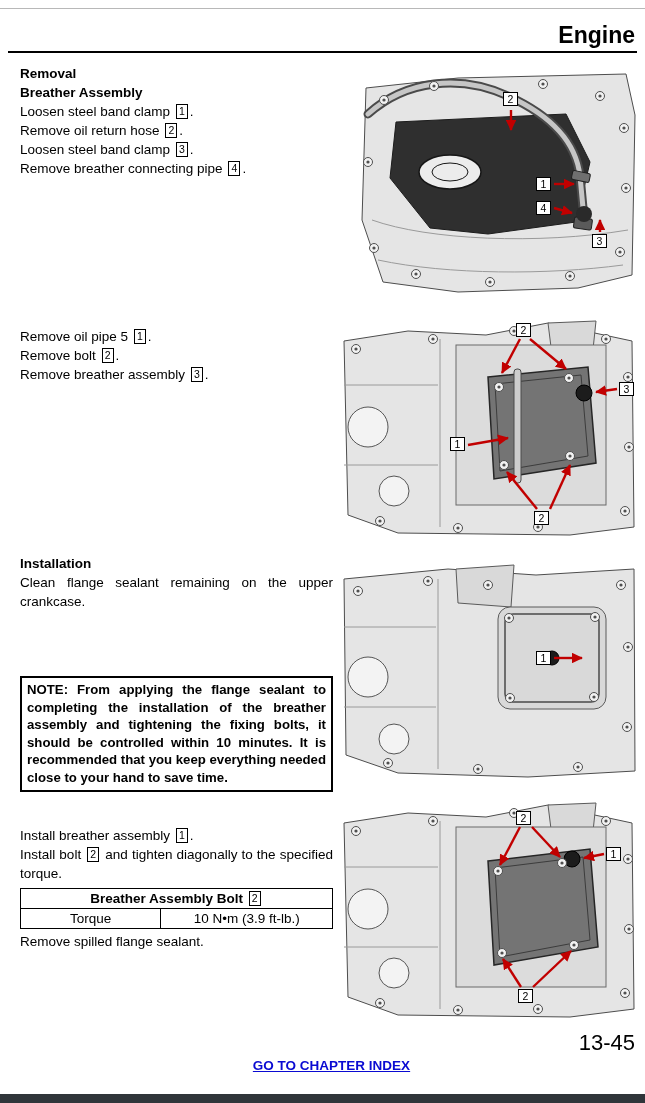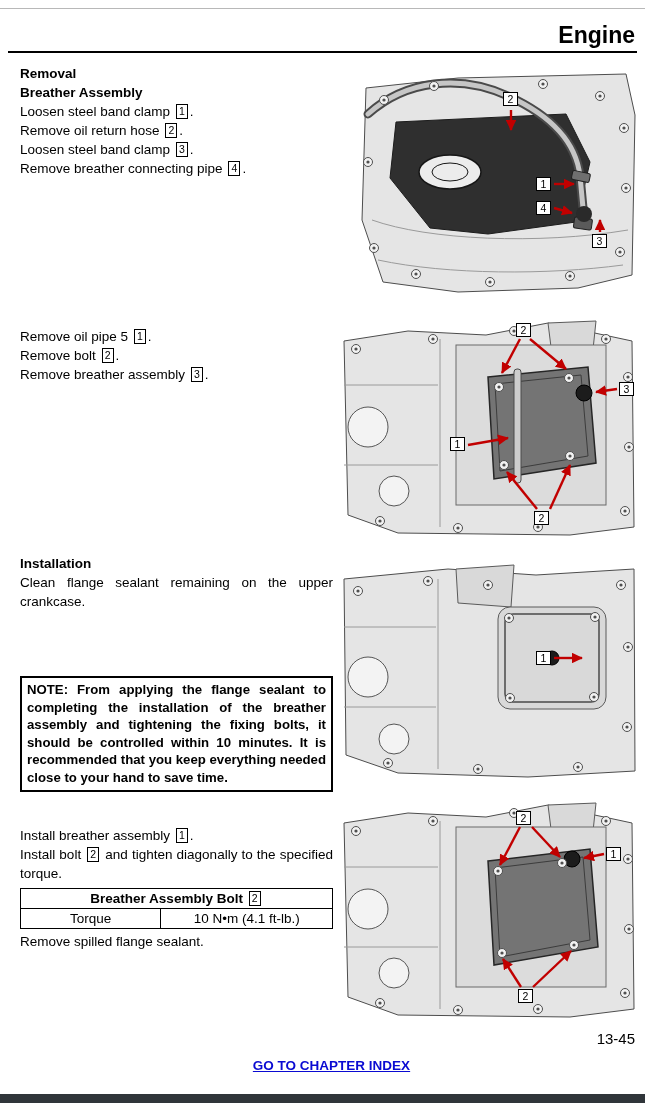--- a/index.html
+++ b/index.html
@@ -35,21 +35,21 @@
   .plate { fill:#747474; stroke:#262626; stroke-width:1.5; }
   .bolt { fill:#f2f2f2; stroke:#4f4f4f; stroke-width:1; }
   .boltdot { fill:#4f4f4f; }
   .darkbolt { fill:#1c1c1c; stroke:#000; }
   .lineart { fill:none; stroke:#9a9a9a; stroke-width:1; }
   .pipe-outer { fill:none; stroke:#4a4a4a; stroke-width:9; stroke-linecap:round; }
   .pipe-inner { fill:none; stroke:#c6c6c6; stroke-width:5; stroke-linecap:round; }
   .arrow { fill:none; stroke:var(--callout-red,#c10000); stroke-width:2.4; }
   .ahead { fill:var(--callout-red,#c10000); }
 
-  .page-number { position:absolute; right:10px; top:1030px; font-size:15px; }
+  .page-number { position:absolute; right:10px; top:1030px; font-size:22px; }
   .chapter-link { position:absolute; left:0; right:0; top:1058px; text-align:center;
                   font-size:13.5px; font-weight:bold; color:var(--link-blue,#0a0ad2);
                   text-decoration:underline; cursor:pointer;padding-left:18px; }
   .bottom-bar { position:absolute; left:0; right:0; bottom:0; height:9px; background:#30353a; }
 </style>
 </head>
 <body>
 
 <div class="page">
 
@@ -87,21 +87,21 @@
   </div>
 
   <div class="tblock" style="top:888px">
     <table class="torque-table">
       <tbody>
         <tr>
           <th colspan="2"><span>Breather Assembly Bolt </span><span class="ref">2</span></th>
         </tr>
         <tr>
           <td class="cell-label">Torque</td>
-          <td>10 N•m (4.1 ft-lb.)</td>
+          <td>10 N•m (3.9 ft-lb.)</td>
         </tr>
       </tbody>
     </table>
   </div>
 
   <div class="tblock" style="top:932px">
     <div>Remove spilled flange sealant.</div>
   </div>
 
   <div class="fig" style="top:70px">

